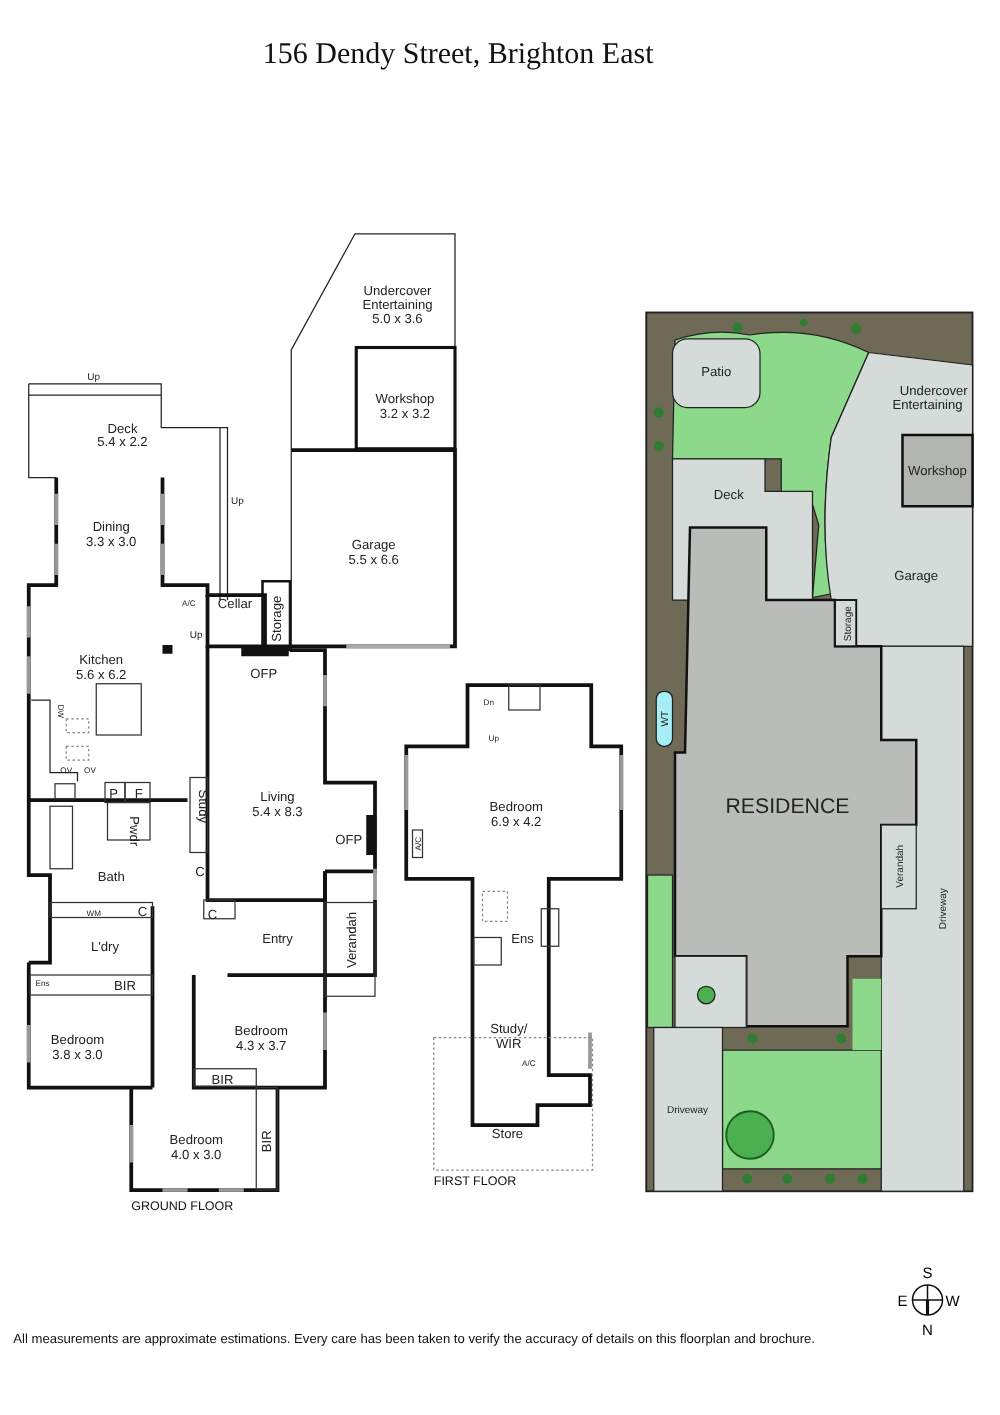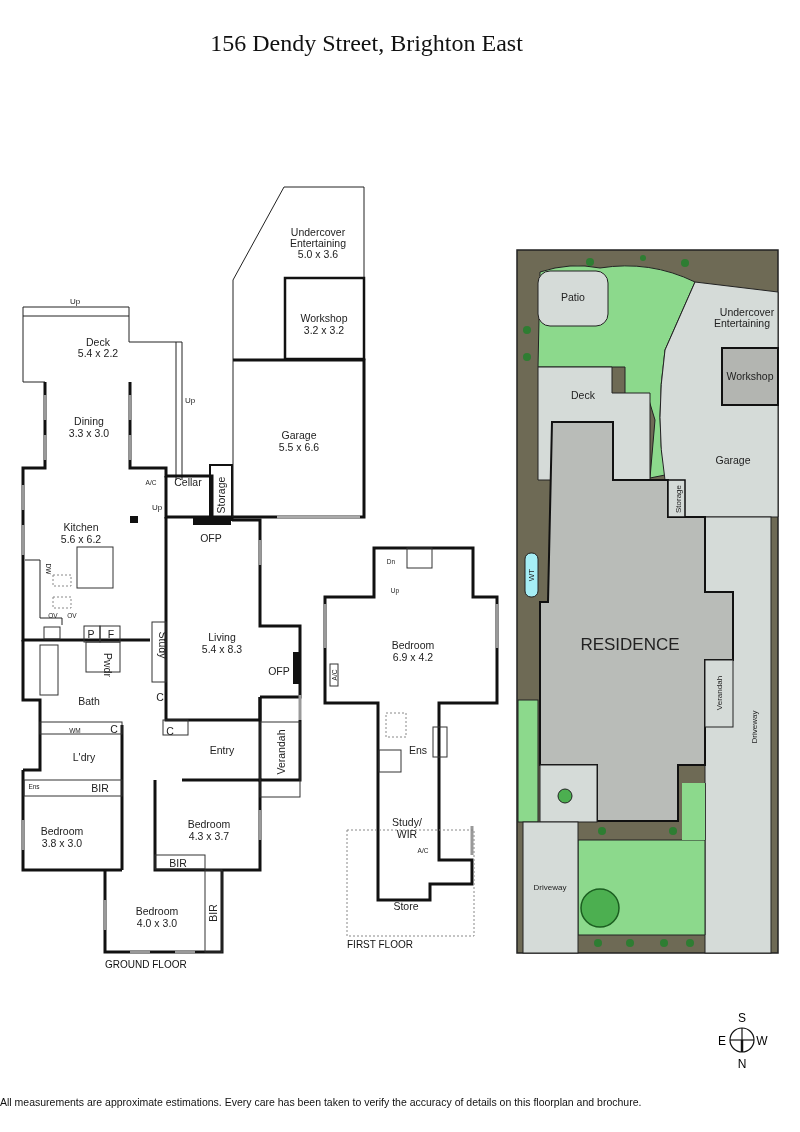--- a/index.html
+++ b/index.html
@@ -8,21 +8,21 @@
   svg.plan { position: absolute; top: 0; left: 0; }
   .lbl { font-family: "Liberation Sans", sans-serif; font-size: 10.5px; fill: #222; text-anchor: middle; }
   .lbl-sm { font-family: "Liberation Sans", sans-serif; font-size: 8px; fill: #222; text-anchor: middle; }
   .lbl-xs { font-family: "Liberation Sans", sans-serif; font-size: 6.5px; fill: #222; text-anchor: middle; }
   .floor { font-family: "Liberation Sans", sans-serif; font-size: 10px; fill: #111; }
   .res { font-family: "Liberation Sans", sans-serif; font-size: 17px; fill: #222; text-anchor: middle; }
   .wall { fill: none; stroke: #111; stroke-width: 3; }
   .thin { fill: none; stroke: #222; stroke-width: 1; }
   .win { stroke: #999; stroke-width: 3; }
   .dash { fill: none; stroke: #888; stroke-width: 1; stroke-dasharray: 2 2; }
-  .disclaimer { position: absolute; top: 1096px; left: 0; width: 652px; text-align: left; font-size: 10.5px; color: #111; }
+  .disclaimer { position: absolute; top: 1065px; left: 0; width: 652px; text-align: right; font-size: 10.5px; color: #111; }
   .compass { position: absolute; left: 712px; top: 1000px; width: 60px; height: 80px; }
 </style>
 </head>
 <body>
 
 <div class="title">156 Dendy Street, Brighton East</div>
 
 <svg class="plan" width="800" height="1132" viewBox="0 0 800 1132">
 
   <g>

